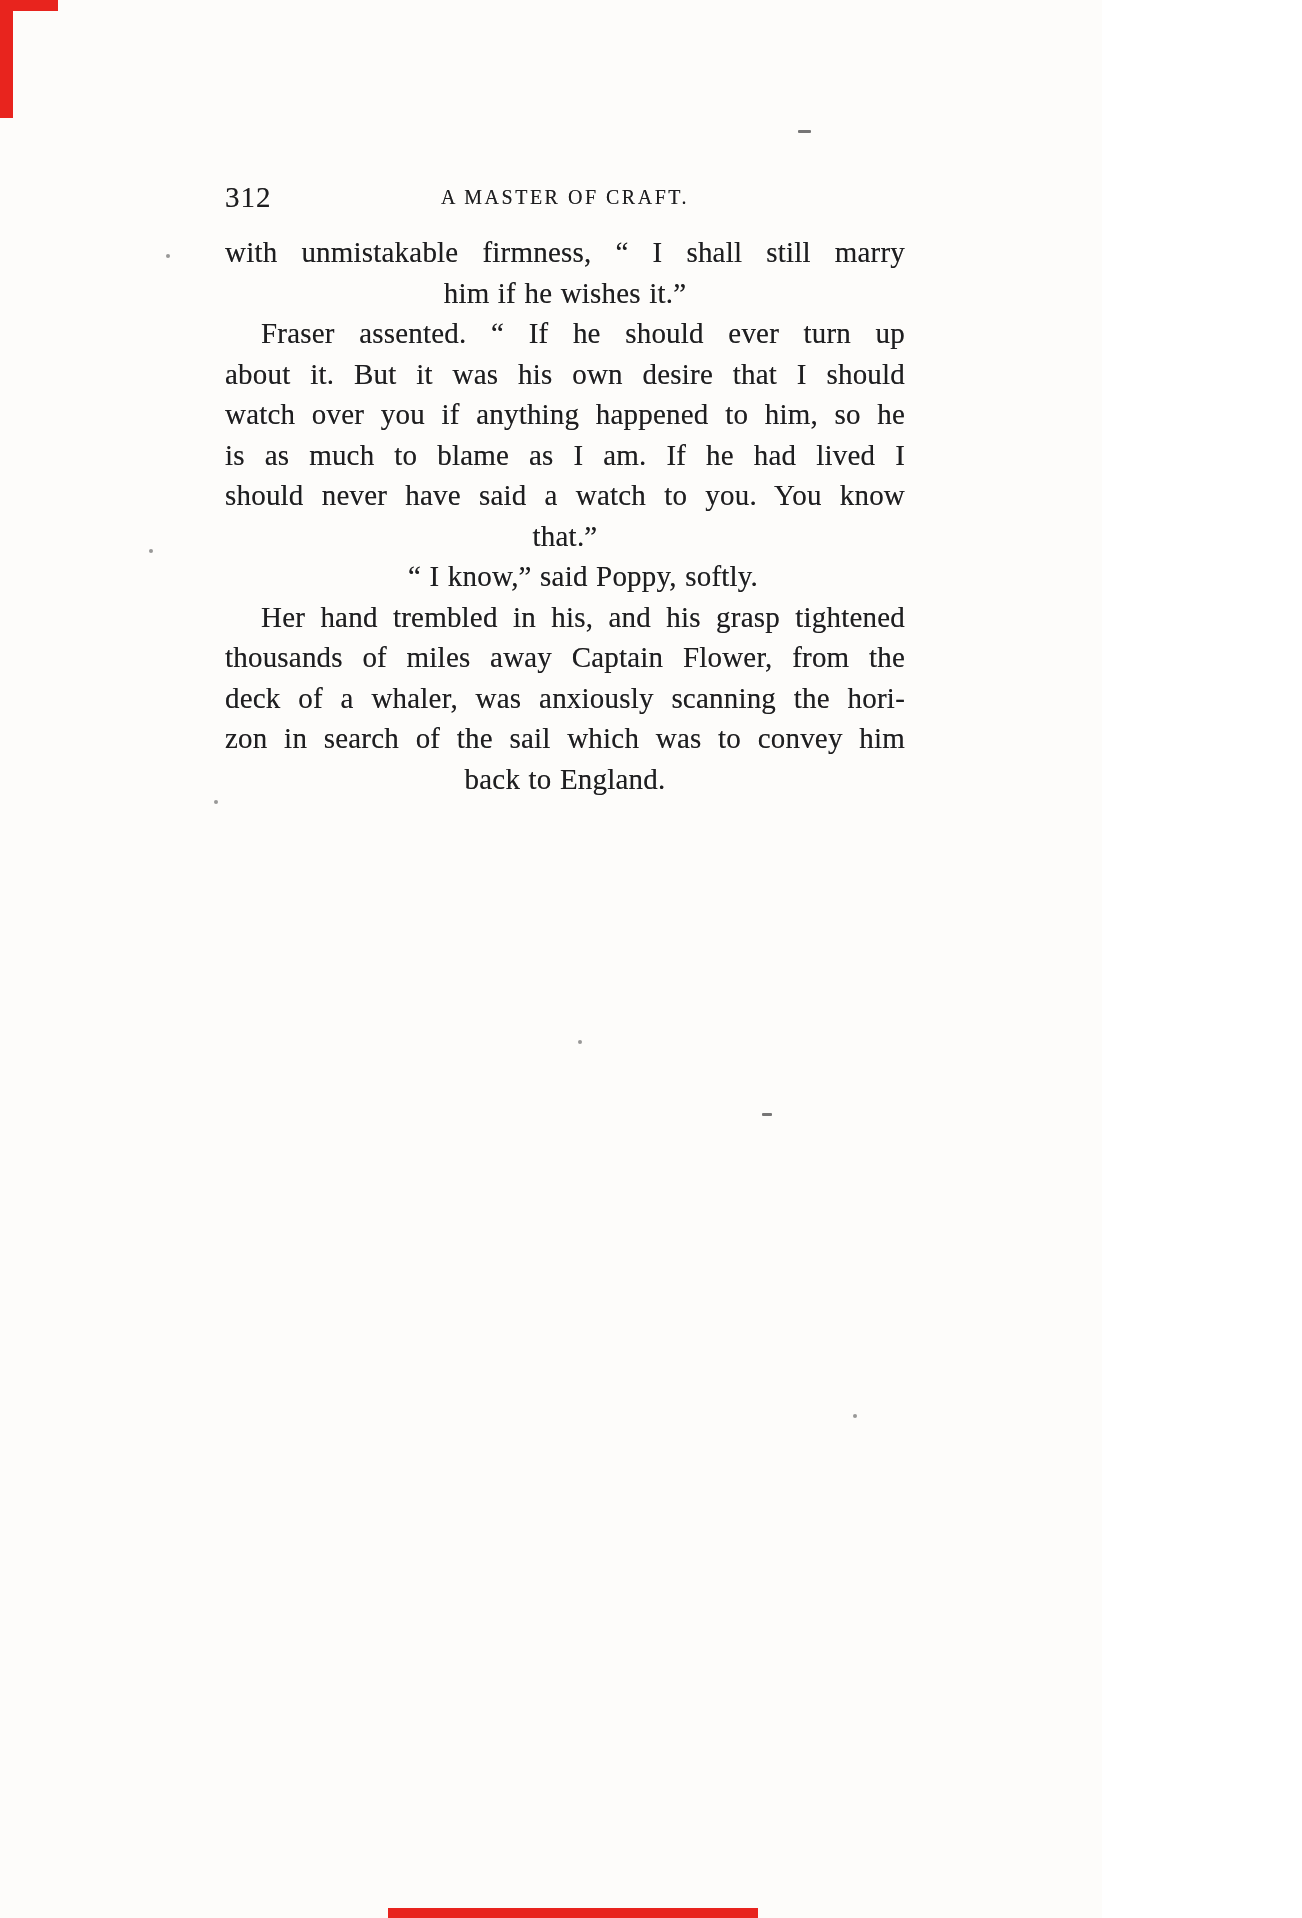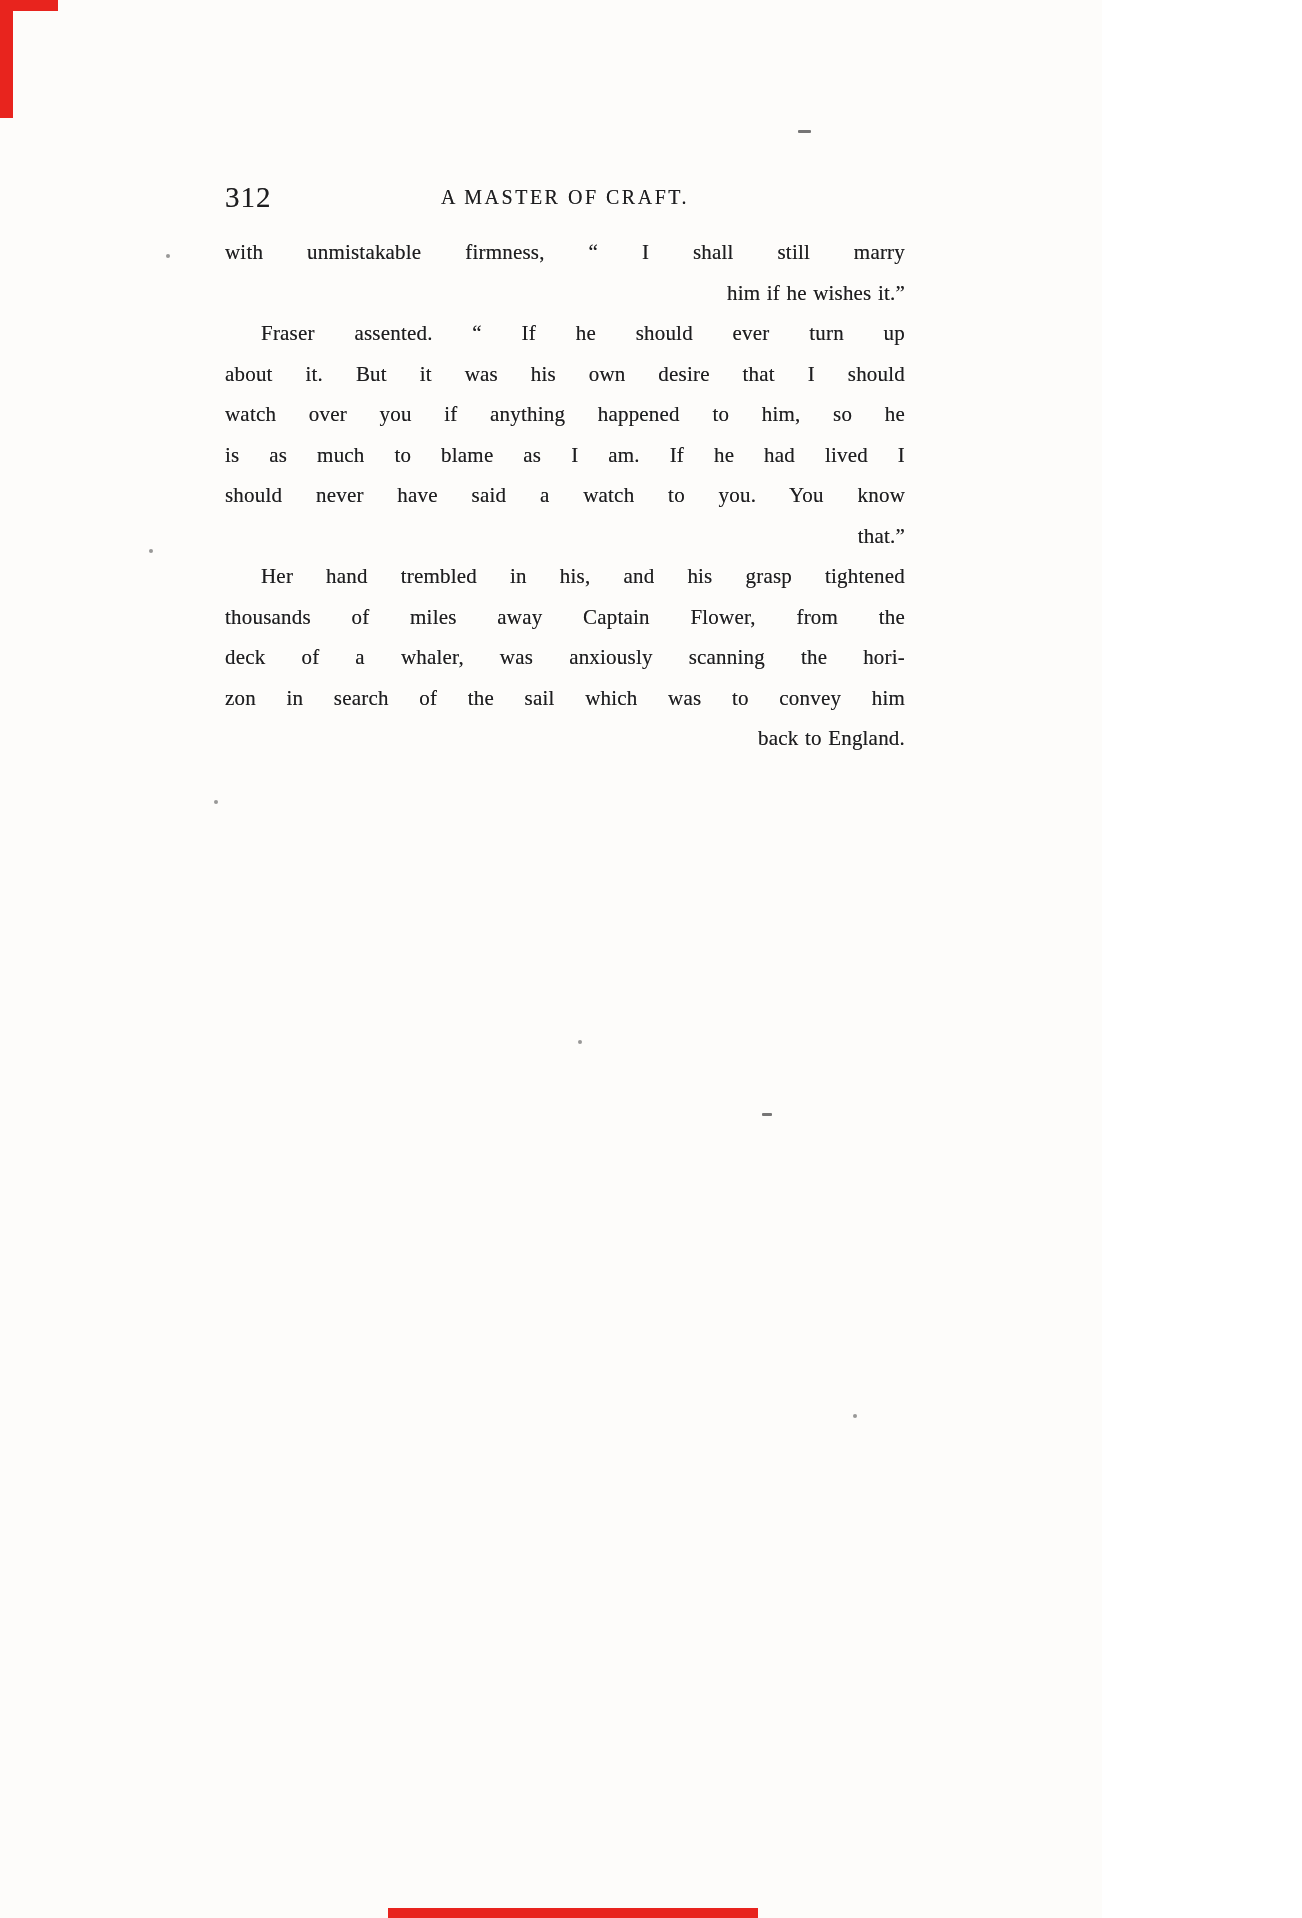--- a/index.html
+++ b/index.html
@@ -57,26 +57,26 @@
     text-shadow: 0 0 0.4px rgba(0,0,0,0.5);
   }
   .title {
     display: block;
     text-align: center;
     font-size: 20px;
     letter-spacing: 2.5px;
     text-shadow: 0 0 0.5px rgba(0,0,0,0.55);
   }
   .body-text {
-    font-size: 21px;
+    font-size: 29px;
   }
   .para { margin: 0; }
   .line {
     line-height: 40.5px;
-    text-align: right;
+    text-align: center;
     letter-spacing: 0.2px;
     word-spacing: 1px;
     white-space: normal;
     text-shadow: 0 0 0.45px rgba(0,0,0,0.5);
   }
   .line.just {
     text-align: justify;
     text-align-last: justify;
   }
   .line.indent {
@@ -112,20 +112,23 @@
         </div>
         <div class="para">
           <div class="line just indent">Fraser assented.  “ If he should ever turn up</div>
           <div class="line just">about it.  But it was his own desire that I should</div>
           <div class="line just">watch over you if anything happened to him, so he</div>
           <div class="line just">is as much to blame as I am.  If he had lived I</div>
           <div class="line just">should never have said a watch to you.  You know</div>
           <div class="line">that.”</div>
         </div>
         <div class="para">
+          <div class="line indent">“ I know,” said Poppy, softly.</div>
+        </div>
+        <div class="para">
           <div class="line just indent">Her hand trembled in his, and his grasp tightened</div>
           <div class="line just">thousands of miles away Captain Flower, from the</div>
           <div class="line just">deck of a whaler, was anxiously scanning the hori-</div>
           <div class="line just">zon in search of the sail which was to convey him</div>
           <div class="line">back to England.</div>
         </div>
       </div>
   </div>
 
 </div>

